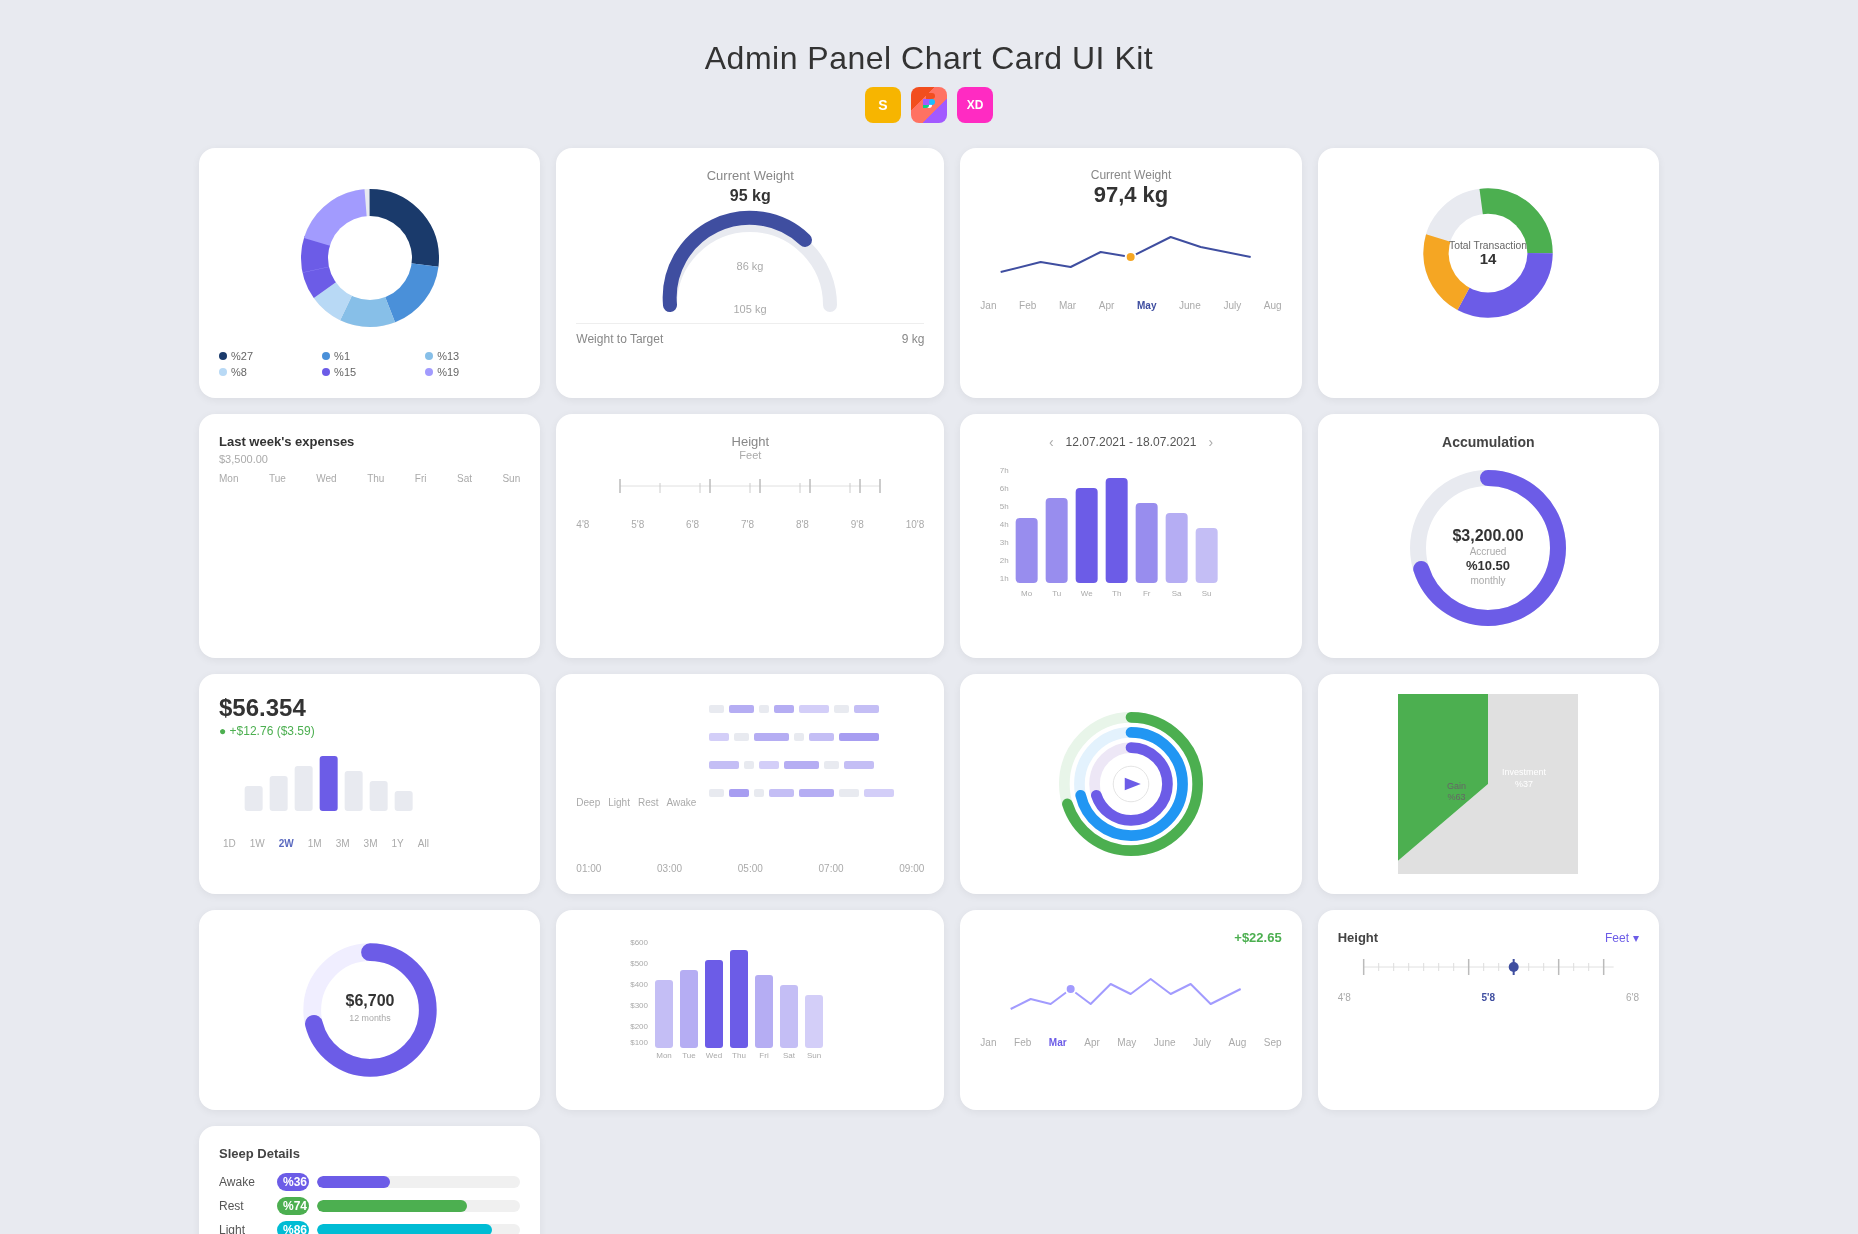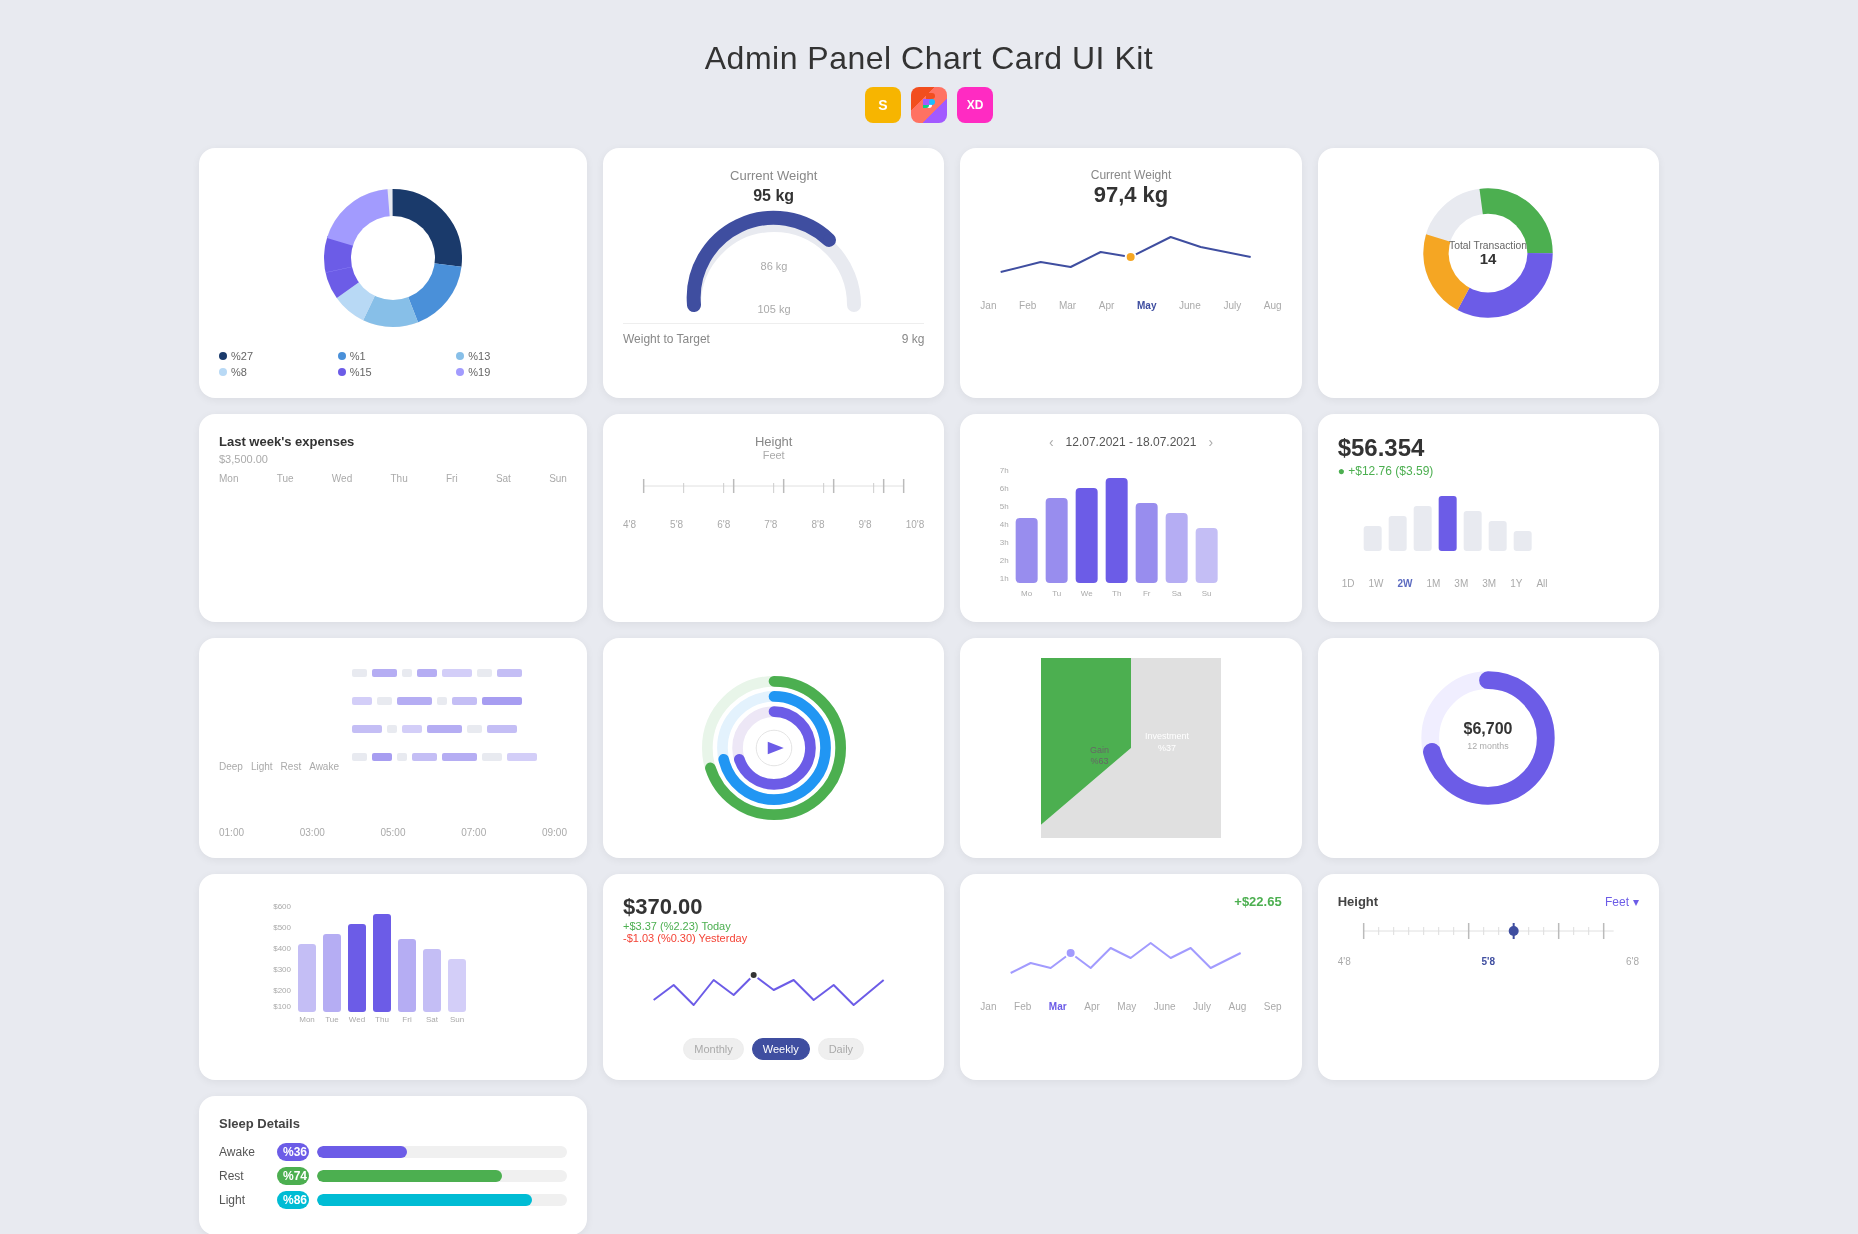--- a/index.html
+++ b/index.html
@@ -413,20 +413,34 @@
       <text x="36" y="138" font-size="8" fill="#aaa" text-anchor="middle">Mo</text>
       <text x="66" y="138" font-size="8" fill="#aaa" text-anchor="middle">Tu</text>
       <text x="96" y="138" font-size="8" fill="#aaa" text-anchor="middle">We</text>
       <text x="126" y="138" font-size="8" fill="#aaa" text-anchor="middle">Th</text>
       <text x="156" y="138" font-size="8" fill="#aaa" text-anchor="middle">Fr</text>
       <text x="186" y="138" font-size="8" fill="#aaa" text-anchor="middle">Sa</text>
       <text x="216" y="138" font-size="8" fill="#aaa" text-anchor="middle">Su</text>
     </svg>
   </div>
 
+  <div class="card">
+    <div class="centered" style="font-size:14px;font-weight:600;color:#444;margin-bottom:8px;">Accumulation</div>
+    <div class="flex-center">
+      <svg viewBox="0 0 180 180" style="width:180px;height:180px;">
+        <circle cx="90" cy="90" r="70" fill="none" stroke="#e8eaf0" stroke-width="16"></circle>
+        <circle cx="90" cy="90" r="70" fill="none" stroke="#6c5ce7" stroke-width="16" stroke-dasharray="308 439.8" stroke-dashoffset="0" transform="rotate(-90 90 90)" stroke-linecap="round"></circle>
+        <circle cx="90" cy="90" r="55" fill="white"></circle>
+        <text x="90" y="83" text-anchor="middle" font-size="16" font-weight="700" fill="#333">$3,200.00</text>
+        <text x="90" y="97" text-anchor="middle" font-size="10" fill="#aaa">Accrued</text>
+        <text x="90" y="112" text-anchor="middle" font-size="13" font-weight="600" fill="#333">%10.50</text>
+        <text x="90" y="126" text-anchor="middle" font-size="10" fill="#aaa">monthly</text>
+      </svg>
+    </div>
+  </div>
 
   <div class="card">
     <div class="stat-amount">$56.354</div>
     <div class="stat-change">
       <span style="color:#4caf50;">●</span>
       <span>+$12.76 ($3.59)</span>
     </div>
     <svg viewBox="0 0 260 70" style="width:100%;height:70px;margin:8px 0;">
 
       <rect x="5" y="40" width="18" height="25" rx="3" fill="#e8eaf0"></rect>
@@ -569,36 +583,20 @@
       <text x="44" y="128" font-size="8" fill="#aaa" text-anchor="middle">Mon</text>
       <text x="69" y="128" font-size="8" fill="#aaa" text-anchor="middle">Tue</text>
       <text x="94" y="128" font-size="8" fill="#aaa" text-anchor="middle">Wed</text>
       <text x="119" y="128" font-size="8" fill="#aaa" text-anchor="middle">Thu</text>
       <text x="144" y="128" font-size="8" fill="#aaa" text-anchor="middle">Fri</text>
       <text x="169" y="128" font-size="8" fill="#aaa" text-anchor="middle">Sat</text>
       <text x="194" y="128" font-size="8" fill="#aaa" text-anchor="middle">Sun</text>
     </svg>
   </div>
 
-  <div class="card">
-    <div class="stock-amount">$370.00</div>
-    <div class="stock-up" style="color:#4caf50;font-size:11px;">+$3.37 (%2.23) Today</div>
-    <div class="stock-down" style="color:#f44336;font-size:11px;">-$1.03 (%0.30) Yesterday</div>
-    <svg viewBox="0 0 260 70" style="width:100%;height:70px;margin:6px 0;">
-
-      <polyline points="10,50 30,35 50,55 70,30 90,45 110,25 130,40 150,30 170,50 190,35 210,55 240,30" fill="none" stroke="#6c5ce7" stroke-width="2" stroke-linejoin="round"></polyline>
-
-      <circle cx="110" cy="25" r="4" fill="#333" stroke="white" stroke-width="2"></circle>
-    </svg>
-    <div class="month-tabs">
-      <button class="month-tab">Monthly</button>
-      <button class="month-tab active">Weekly</button>
-      <button class="month-tab">Daily</button>
-    </div>
-  </div>
 
   <div class="card">
     <div style="text-align:right;font-size:13px;color:#4caf50;font-weight:600;margin-bottom:4px;">+$22.65</div>
     <svg viewBox="0 0 260 80" style="width:100%;height:80px;">
 
       <polyline points="10,60 30,50 50,55 70,40 90,55 110,35 130,45 150,30 170,45 190,35 210,55 240,40" fill="none" stroke="#a29bfe" stroke-width="2" stroke-linejoin="round"></polyline>
 
       <circle cx="70" cy="40" r="5" fill="#a29bfe" stroke="white" stroke-width="2"></circle>
     </svg>
     <div class="axis-labels">

